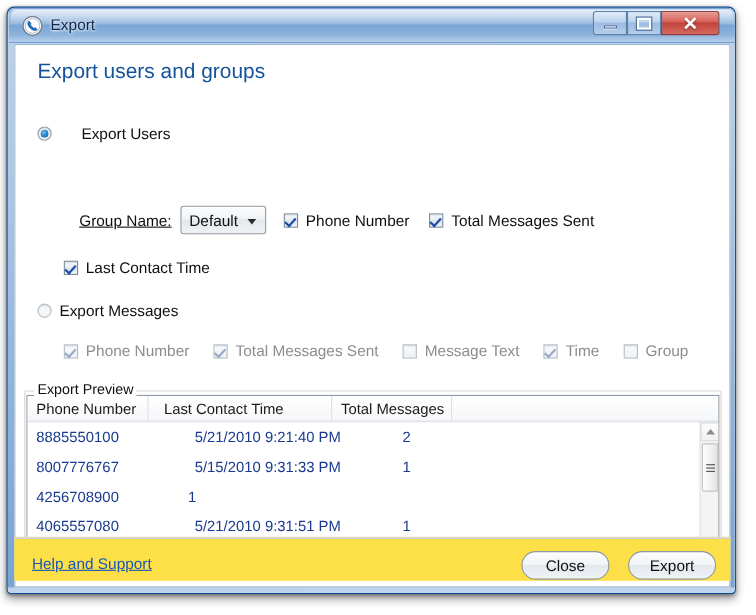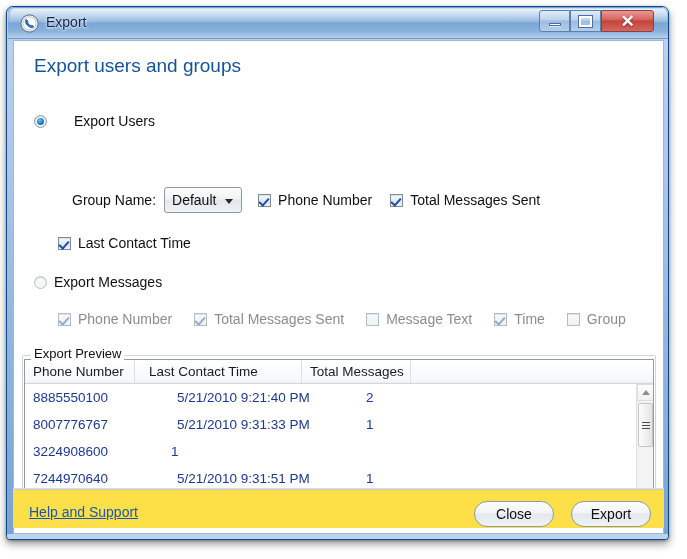--- a/index.html
+++ b/index.html
@@ -233,20 +233,21 @@
     position: absolute;
     left: 58px; top: 146px;
     display: flex;
     align-items: center;
     white-space: nowrap;
   }
   .group-label {
     font-size: 14px;
     color: #101010;
     margin-right: 8px;
+    text-decoration: underline;
   }
   .combo {
     width: 78px;
     height: 26px;
     box-sizing: border-box;
     border: 1px solid #9098a0;
     border-radius: 3px;
     background: linear-gradient(to bottom, #fbfcfd 0%, #f0f3f6 46%, #e2e7ec 50%, #eff3f6 100%);
     position: relative;
     display: flex;
@@ -567,29 +568,29 @@
           </div>
 
           <div class="lv-body">
             <div class="lv-row">
               <div class="lv-td c0">8885550100</div>
               <div class="lv-td c1">5/21/2010 9:21:40 PM</div>
               <div class="lv-td c2">2</div>
             </div>
             <div class="lv-row">
               <div class="lv-td c0">8007776767</div>
-              <div class="lv-td c1">5/21/2010 9:31:33 PM</div>
+              <div class="lv-td c1">5/15/2010 9:31:33 PM</div>
               <div class="lv-td c2">1</div>
             </div>
             <div class="lv-row">
-              <div class="lv-td c0">3224908600</div>
+              <div class="lv-td c0">4256708900</div>
               <div class="lv-td c2">1</div>
             </div>
             <div class="lv-row">
-              <div class="lv-td c0">7244970640</div>
+              <div class="lv-td c0">4065557080</div>
               <div class="lv-td c1">5/21/2010 9:31:51 PM</div>
               <div class="lv-td c2">1</div>
             </div>
             <div class="lv-row">
               <div class="lv-td c0">18108104110</div>
               <div class="lv-td c1">5/26/2010 3:35:36 PM</div>
               <div class="lv-td c2">11</div>
             </div>
           </div>
 

